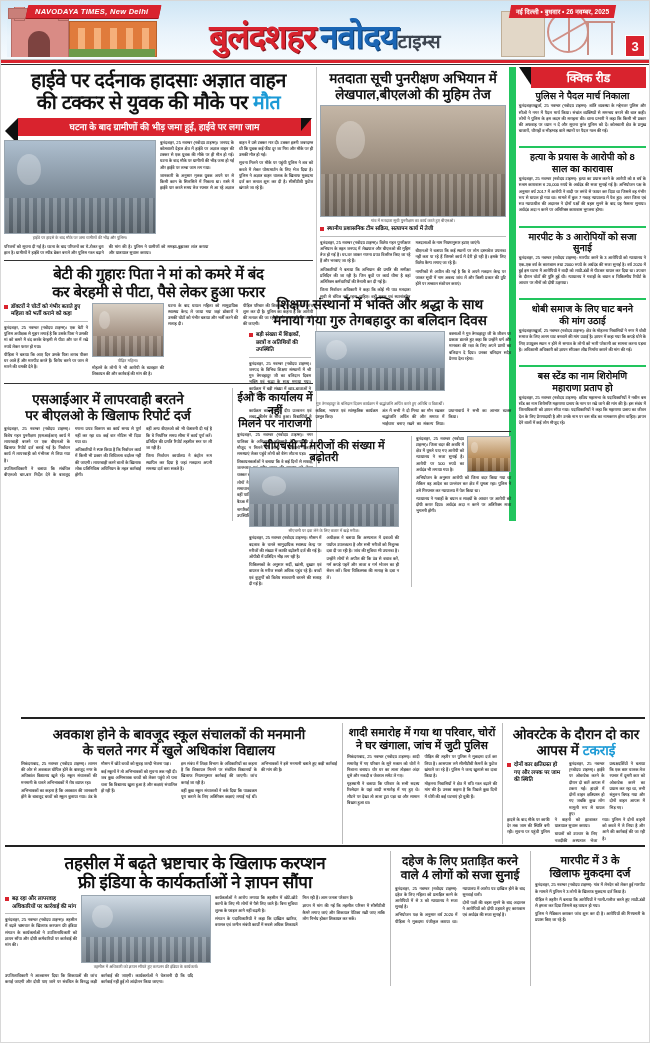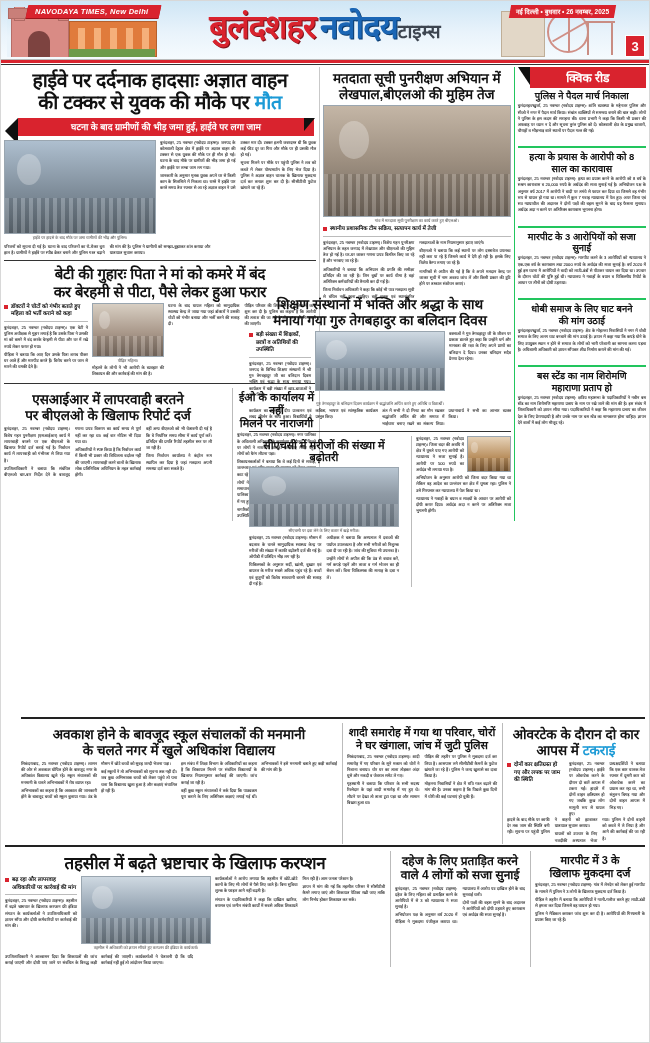--- a/index.html
+++ b/index.html
@@ -32,32 +32,32 @@
   .wheel{position:absolute;right:26px;bottom:4px;width:38px;height:38px;border:2px solid #d08f86;border-radius:50%;}
   .wheel:before,.wheel:after{content:"";position:absolute;left:50%;top:0;width:2px;height:100%;background:#d08f86;transform-origin:50% 50%;}
   .wheel:after{transform:rotate(60deg);}
   .crane{position:absolute;right:2px;bottom:2px;width:22px;height:34px;border-left:2px solid #c98d83;border-right:2px solid #c98d83;}
   .crane:before{content:"";position:absolute;left:-4px;top:0;width:30px;height:2px;background:#c98d83;}
   .nav-ribbon{position:absolute;left:26px;top:4px;background:#d9232e;color:#fff;font-style:italic;font-weight:bold;font-size:7.5px;padding:2px 12px 2px 8px;letter-spacing:.3px;
     transform:skewX(-12deg);box-shadow:0 1px 0 #9d1219;}
   .nav-ribbon span{display:inline-block;transform:skewX(12deg);}
   .date-ribbon{position:absolute;right:34px;top:4px;background:#d9232e;color:#fff;font-weight:bold;font-size:6.5px;padding:2px 6px;transform:skewX(-10deg);}
   .date-ribbon span{display:inline-block;transform:skewX(10deg);}
-  .mh-title{position:absolute;left:0;right:0;top:9px;text-align:center;line-height:1;}
+  .mh-title{position:absolute;left:0;right:0;top:19px;text-align:center;line-height:1;}
   .mh-title .t-hindi{font-size:33px;font-weight:bold;color:#d9232e;letter-spacing:-1px;text-shadow:1px 1px 0 #7d1118;}
   .mh-title .t-blue{font-size:33px;font-weight:bold;color:#1b66b5;letter-spacing:-1px;text-shadow:1px 1px 0 #0c3b6d;}
   .mh-title .t-grey{font-size:19px;font-weight:bold;color:#3d4550;}
   .pagebox{position:absolute;right:4px;bottom:2px;width:18px;height:20px;background:#d9232e;color:#fff;font-weight:bold;font-size:13px;display:flex;align-items:center;justify-content:center;border:1px solid #fff;}
   .mh-rule{height:3px;background:#d9232e;}
   .mh-rule2{height:1px;background:#333;margin-top:1px;}
 
   
   .body{display:flex;padding:2px 3px 0 3px;box-sizing:border-box;}
   .colA{width:316px;}
-  .colB{width:190px;border-left:1px solid #c9c9c9;border-right:1px solid #22c55e;padding:0 3px;margin:0 3px;}
+  .colB{width:190px;border-left:1px solid #c9c9c9;border-right:7px solid #22c55e;padding:0 3px;margin:0 3px;}
   .colC{width:130px;}
 
   h1.lead{font-size:19.5px;line-height:1.12;font-weight:bold;text-align:center;margin:3px 0 0;letter-spacing:-.3px;}
   h1.lead .hl{color:#1b9ad6;}
   .strap{position:relative;background:#d9232e;color:#fff;font-weight:bold;font-size:9px;text-align:center;padding:2.5px 16px;margin:4px 2px 4px 14px;}
   .strap:before{content:"";position:absolute;left:-13px;top:0;border-top:13px solid transparent;border-bottom:13px solid transparent;border-right:13px solid #111;}
   .strap:after{content:"";position:absolute;right:-1px;top:0;border-top:0 solid transparent;border-bottom:13px solid transparent;border-left:11px solid #111;}
 
   h2.hd{font-size:15px;line-height:1.15;font-weight:bold;text-align:center;margin:4px 0 3px;letter-spacing:-.2px;}
   h2.hd2{font-size:13.5px;line-height:1.15;font-weight:bold;text-align:center;margin:4px 0 3px;}
@@ -385,20 +385,21 @@
     </div>
   </div>
 
   <div style="position:absolute;left:4px;top:840px;right:4px;">
     <div class="fullrule"></div>
     <div style="display:flex;gap:5px;">
 
       <div style="width:380px;">
         <h1 class="lead" style="font-size:17px;">
           <span>तहसील में बढ़ते भ्रष्टाचार के खिलाफ करप्शन</span><br>
+          <span>फ्री इंडिया के कार्यकर्ताओं ने ज्ञापन सौंपा</span>
         </h1>
         <div style="display:flex;gap:4px;margin-top:3px;">
           <div style="width:72px;">
             <div class="bullet">बढ़ रहा और लापरवाह अधिकारियों पर कार्रवाई की मांग</div>
             <div class="thinrule"></div>
             <p class="tx">बुलंदशहर, 25 नवम्बर (नवोदय टाइम्स)। तहसील में बढ़ते भ्रष्टाचार के खिलाफ करप्शन फ्री इंडिया संगठन के कार्यकर्ताओं ने उपजिलाधिकारी को ज्ञापन सौंपा और दोषी कर्मचारियों पर कार्रवाई की मांग की।</p>
           </div>
           <div style="width:130px;">
             <div class="ph group" style="height:66px;"></div>
             <div class="cap">तहसील में अधिकारी को ज्ञापन सौंपते हुए करप्शन फ्री इंडिया के कार्यकर्ता।</div>

